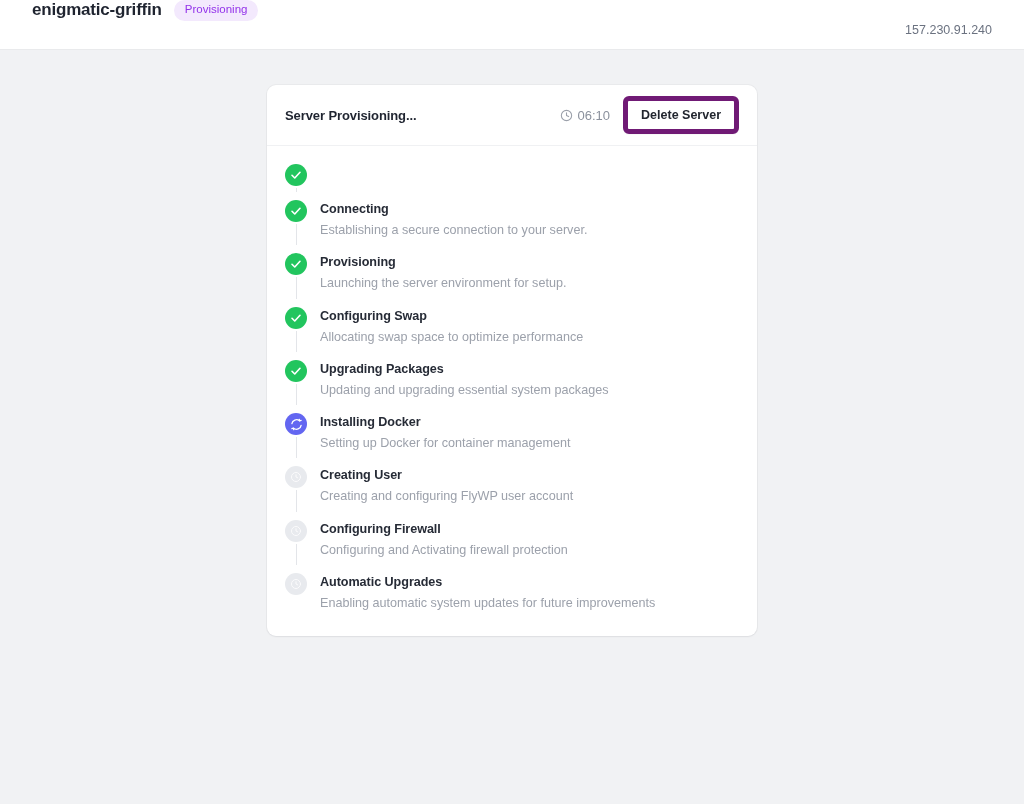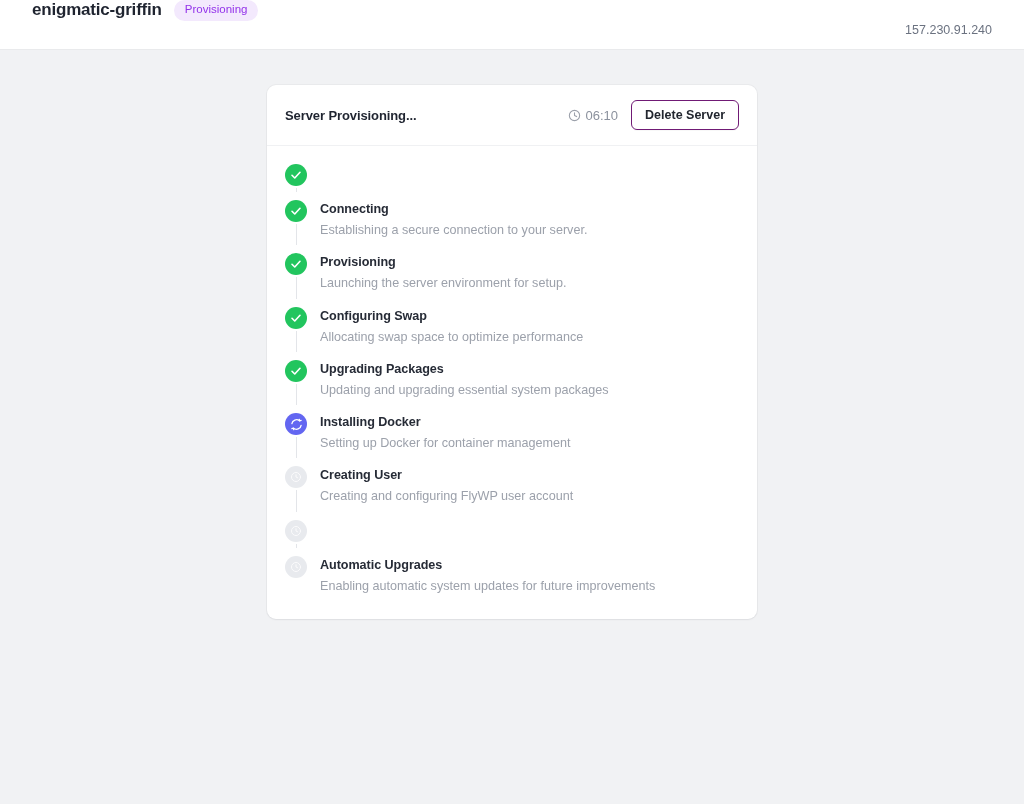--- a/index.html
+++ b/index.html
@@ -80,21 +80,21 @@
   .timer {
     display: flex;
     align-items: center;
     gap: 5px;
     color: #8b919d;
     font-size: 13px;
   }
   .timer svg { display: block; }
   .delete-btn {
     background: #ffffff;
-    border: 1px solid #701a75;
+    border: 5px solid #701a75;
     border-radius: 6px;
     padding: 8px 13px;
     font-family: "Liberation Sans", sans-serif;
     font-size: 12.5px;
     font-weight: bold;
     color: #22262f;
     cursor: pointer;
     box-shadow: 0 1px 1px rgba(16,24,40,0.03);
     line-height: 1;
   }
@@ -291,20 +291,24 @@
         <div class="step">
           <div class="step-icon-wrap">
             <div class="connector"></div>
             <div class="step-icon pending">
               <svg width="12" height="12" viewBox="0 0 24 24" fill="none" stroke="#fbfbfc" stroke-width="2" stroke-linecap="round" stroke-linejoin="round">
                 <circle cx="12" cy="12" r="9"></circle>
                 <polyline points="12,7.5 12,12 15.5,13.8"></polyline>
               </svg>
             </div>
           </div>
+          <div class="step-body">
+            <div class="step-title">Configuring Firewall</div>
+            <div class="step-desc">Configuring and Activating firewall protection</div>
+          </div>
         </div>
         <div class="step">
           <div class="step-icon-wrap">
             <div class="connector"></div>
             <div class="step-icon pending">
               <svg width="12" height="12" viewBox="0 0 24 24" fill="none" stroke="#fbfbfc" stroke-width="2" stroke-linecap="round" stroke-linejoin="round">
                 <circle cx="12" cy="12" r="9"></circle>
                 <polyline points="12,7.5 12,12 15.5,13.8"></polyline>
               </svg>
             </div>

